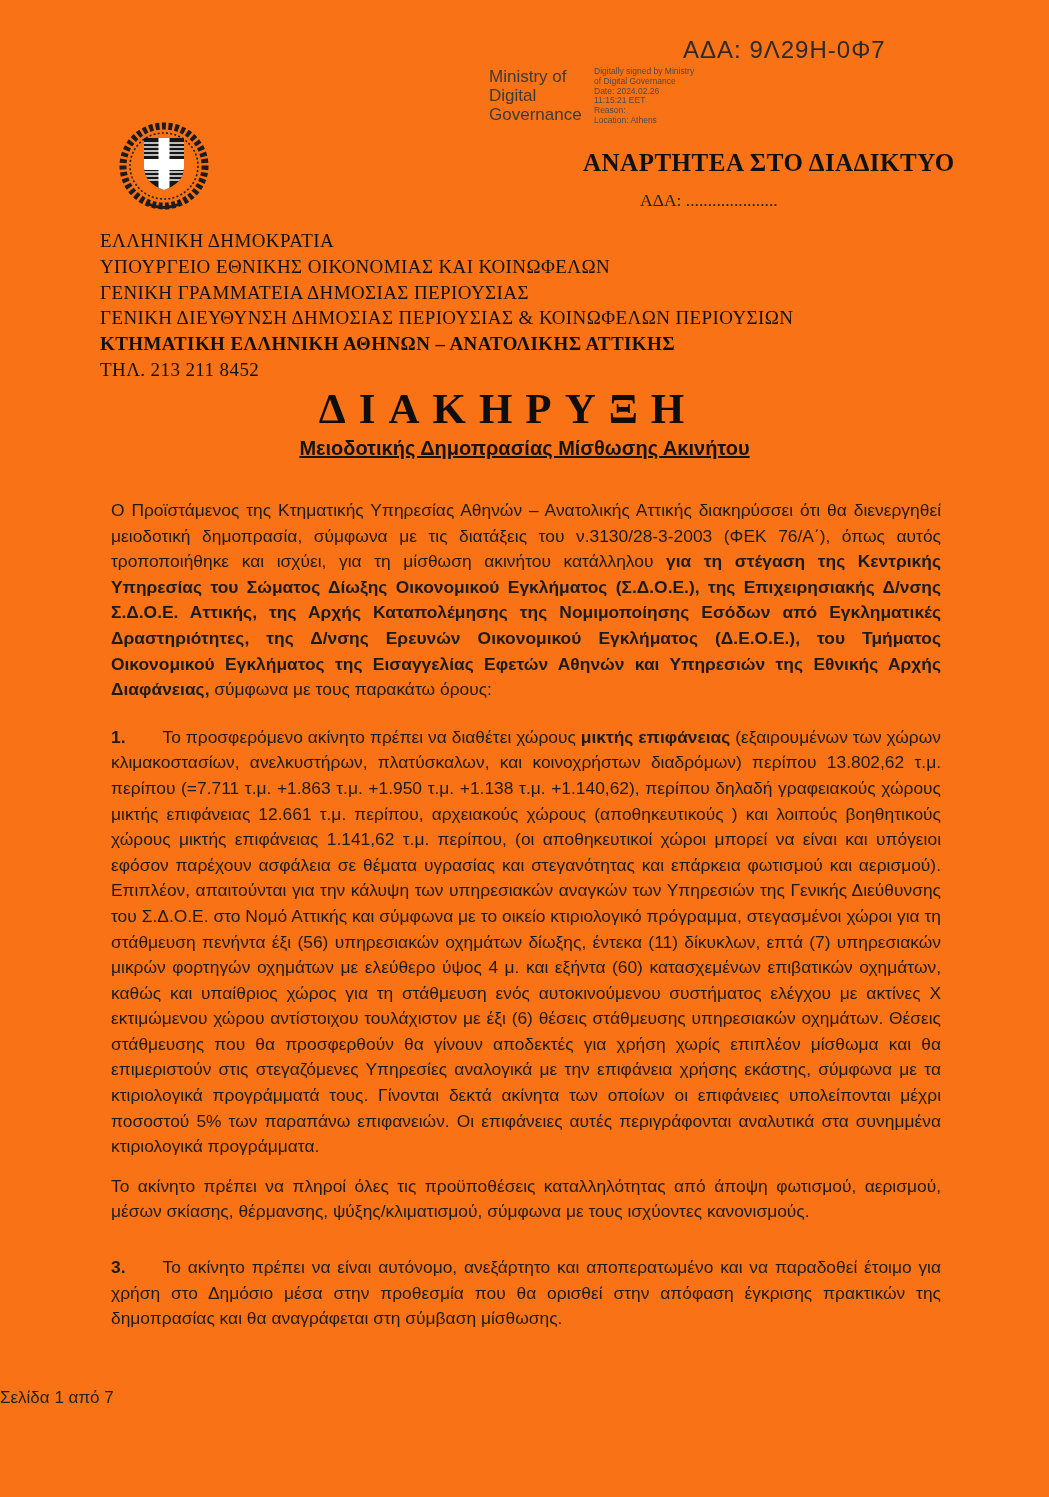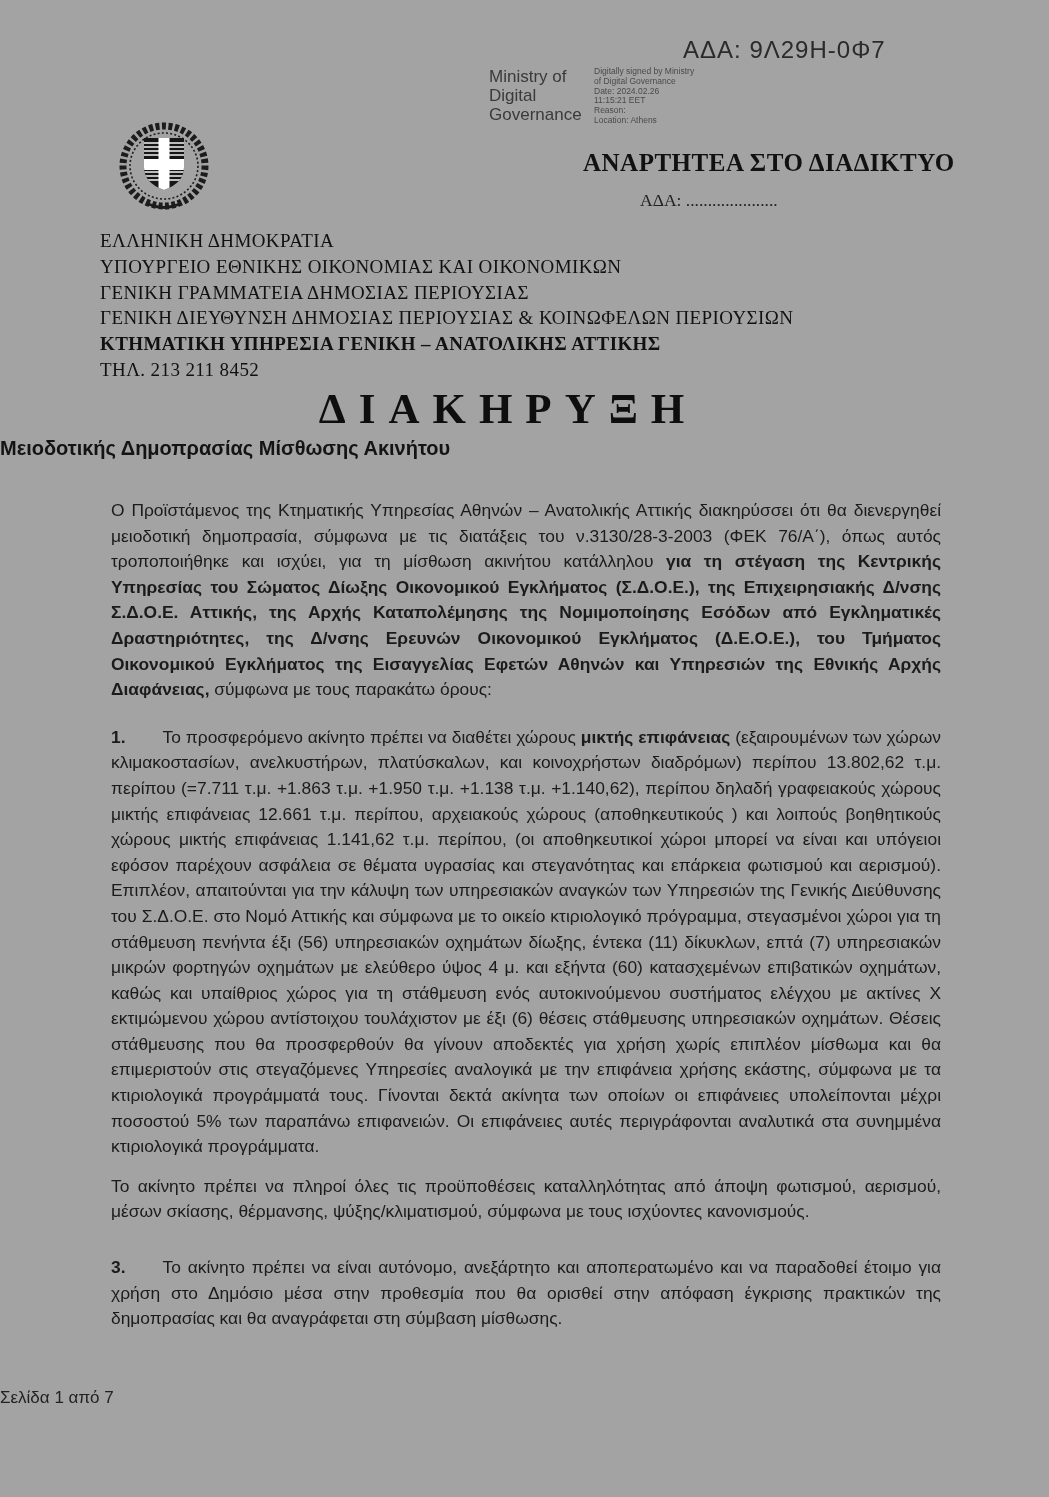--- a/index.html
+++ b/index.html
@@ -5,21 +5,21 @@
 <style>
   html, body {
     margin: 0;
     padding: 0;
     background: #ffffff;
   }
   .page {
     position: relative;
     width: 1049px;
     height: 1497px;
-    background: #a3a3a3;
+    background: #f97316;
     color: #1b1b1b;
     overflow: hidden;
     font-family: "Liberation Sans", sans-serif;
   }
 
   
   .ada-top {
     position: absolute;
     left: 683px;
     top: 36px;
@@ -105,25 +105,26 @@
     letter-spacing: 13px;
     padding-left: 13px; 
     box-sizing: border-box;
     color: #0e0e0e;
   }
   .doc-subtitle {
     position: absolute;
     left: 0;
     top: 437px;
     width: 1049px;
-    text-align: left;
+    text-align: center;
     font-family: "Liberation Sans", sans-serif;
     font-weight: bold;
     font-size: 20px;
     color: #141414;
+    text-decoration: underline;
   }
 
   
   .doc-body {
     position: absolute;
     left: 97px;
     top: 484px;
     width: 858px;
     font-family: "Liberation Sans", sans-serif;
     font-size: 17.4px;
@@ -192,24 +193,24 @@
         <rect x="32" y="37" width="40" height="11" fill="#ffffff"></rect>
       </g>
     </svg>
   </div>
 
   <div class="posted-online">ΑΝΑΡΤΗΤΕΑ ΣΤΟ ΔΙΑΔΙΚΤΥΟ</div>
   <div class="ada-blank">ΑΔΑ: .....................</div>
 
   <div class="agency">
     <div class="agency-line">ΕΛΛΗΝΙΚΗ ΔΗΜΟΚΡΑΤΙΑ</div>
-    <div class="agency-line">ΥΠΟΥΡΓΕΙΟ ΕΘΝΙΚΗΣ ΟΙΚΟΝΟΜΙΑΣ ΚΑΙ ΟΙΚΟΝΟΜΙΚΩΝ</div>
+    <div class="agency-line">ΥΠΟΥΡΓΕΙΟ ΕΘΝΙΚΗΣ ΟΙΚΟΝΟΜΙΑΣ ΚΑΙ ΚΟΙΝΩΦΕΛΩΝ</div>
     <div class="agency-line">ΓΕΝΙΚΗ ΓΡΑΜΜΑΤΕΙΑ ΔΗΜΟΣΙΑΣ ΠΕΡΙΟΥΣΙΑΣ</div>
     <div class="agency-line">ΓΕΝΙΚΗ ΔΙΕΥΘΥΝΣΗ ΔΗΜΟΣΙΑΣ ΠΕΡΙΟΥΣΙΑΣ &amp; ΚΟΙΝΩΦΕΛΩΝ ΠΕΡΙΟΥΣΙΩΝ</div>
-    <div class="agency-line bold">ΚΤΗΜΑΤΙΚΗ ΥΠΗΡΕΣΙΑ ΓΕΝΙΚΗ – ΑΝΑΤΟΛΙΚΗΣ ΑΤΤΙΚΗΣ</div>
+    <div class="agency-line bold">ΚΤΗΜΑΤΙΚΗ ΕΛΛΗΝΙΚΗ ΑΘΗΝΩΝ – ΑΝΑΤΟΛΙΚΗΣ ΑΤΤΙΚΗΣ</div>
     <div class="agency-line">ΤΗΛ. 213 211 8452</div>
   </div>
 
   <div class="doc-title">ΔΙΑΚΗΡΥΞΗ</div>
   <div class="doc-subtitle">Μειοδοτικής Δημοπρασίας Μίσθωσης Ακινήτου</div>
 
   <div class="doc-body">
 
     <p class="para gap-after"><span>Ο Προϊστάμενος της Κτηματικής Υπηρεσίας Αθηνών – Ανατολικής Αττικής διακηρύσσει ότι θα διενεργηθεί μειοδοτική δημοπρασία, σύμφωνα με τις διατάξεις του ν.3130/28-3-2003 (ΦΕΚ 76/Α΄), όπως αυτός τροποποιήθηκε και ισχύει, για τη μίσθωση ακινήτου κατάλληλου </span><span class="b">για τη στέγαση της Κεντρικής Υπηρεσίας του Σώματος Δίωξης Οικονομικού Εγκλήματος (Σ.Δ.Ο.Ε.), της Επιχειρησιακής Δ/νσης Σ.Δ.Ο.Ε. Αττικής, της Αρχής Καταπολέμησης της Νομιμοποίησης Εσόδων από Εγκληματικές Δραστηριότητες, της Δ/νσης Ερευνών Οικονομικού Εγκλήματος (Δ.Ε.Ο.Ε.), του Τμήματος Οικονομικού Εγκλήματος της Εισαγγελίας Εφετών Αθηνών και Υπηρεσιών της Εθνικής Αρχής Διαφάνειας,</span><span> σύμφωνα με τους παρακάτω όρους:</span></p>
 

